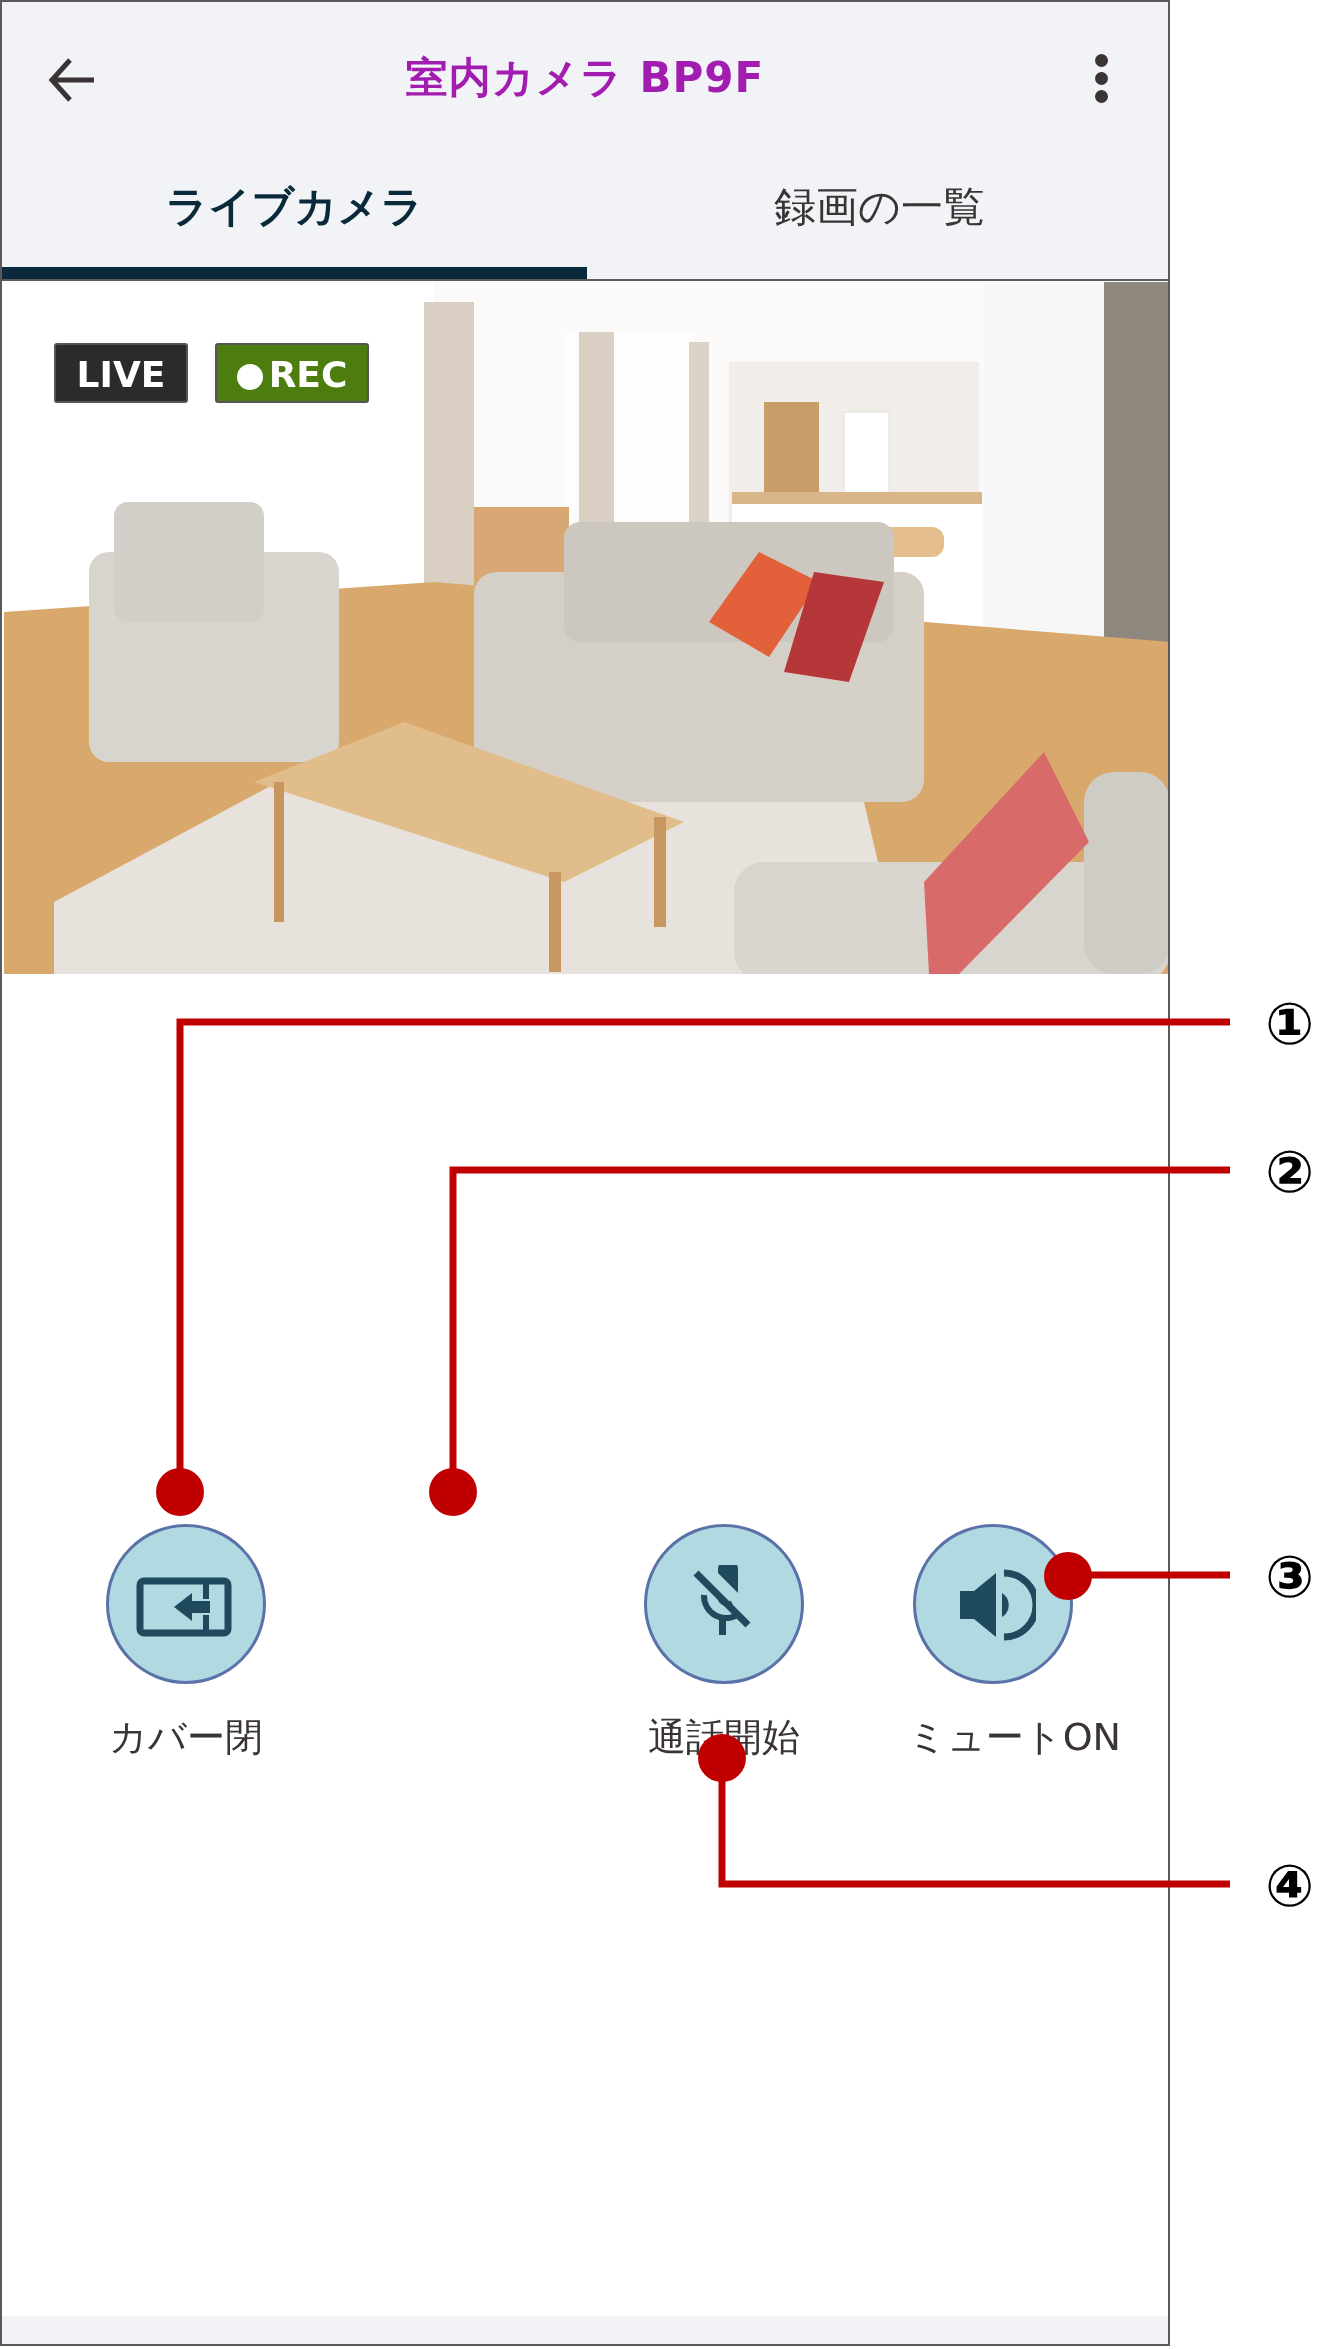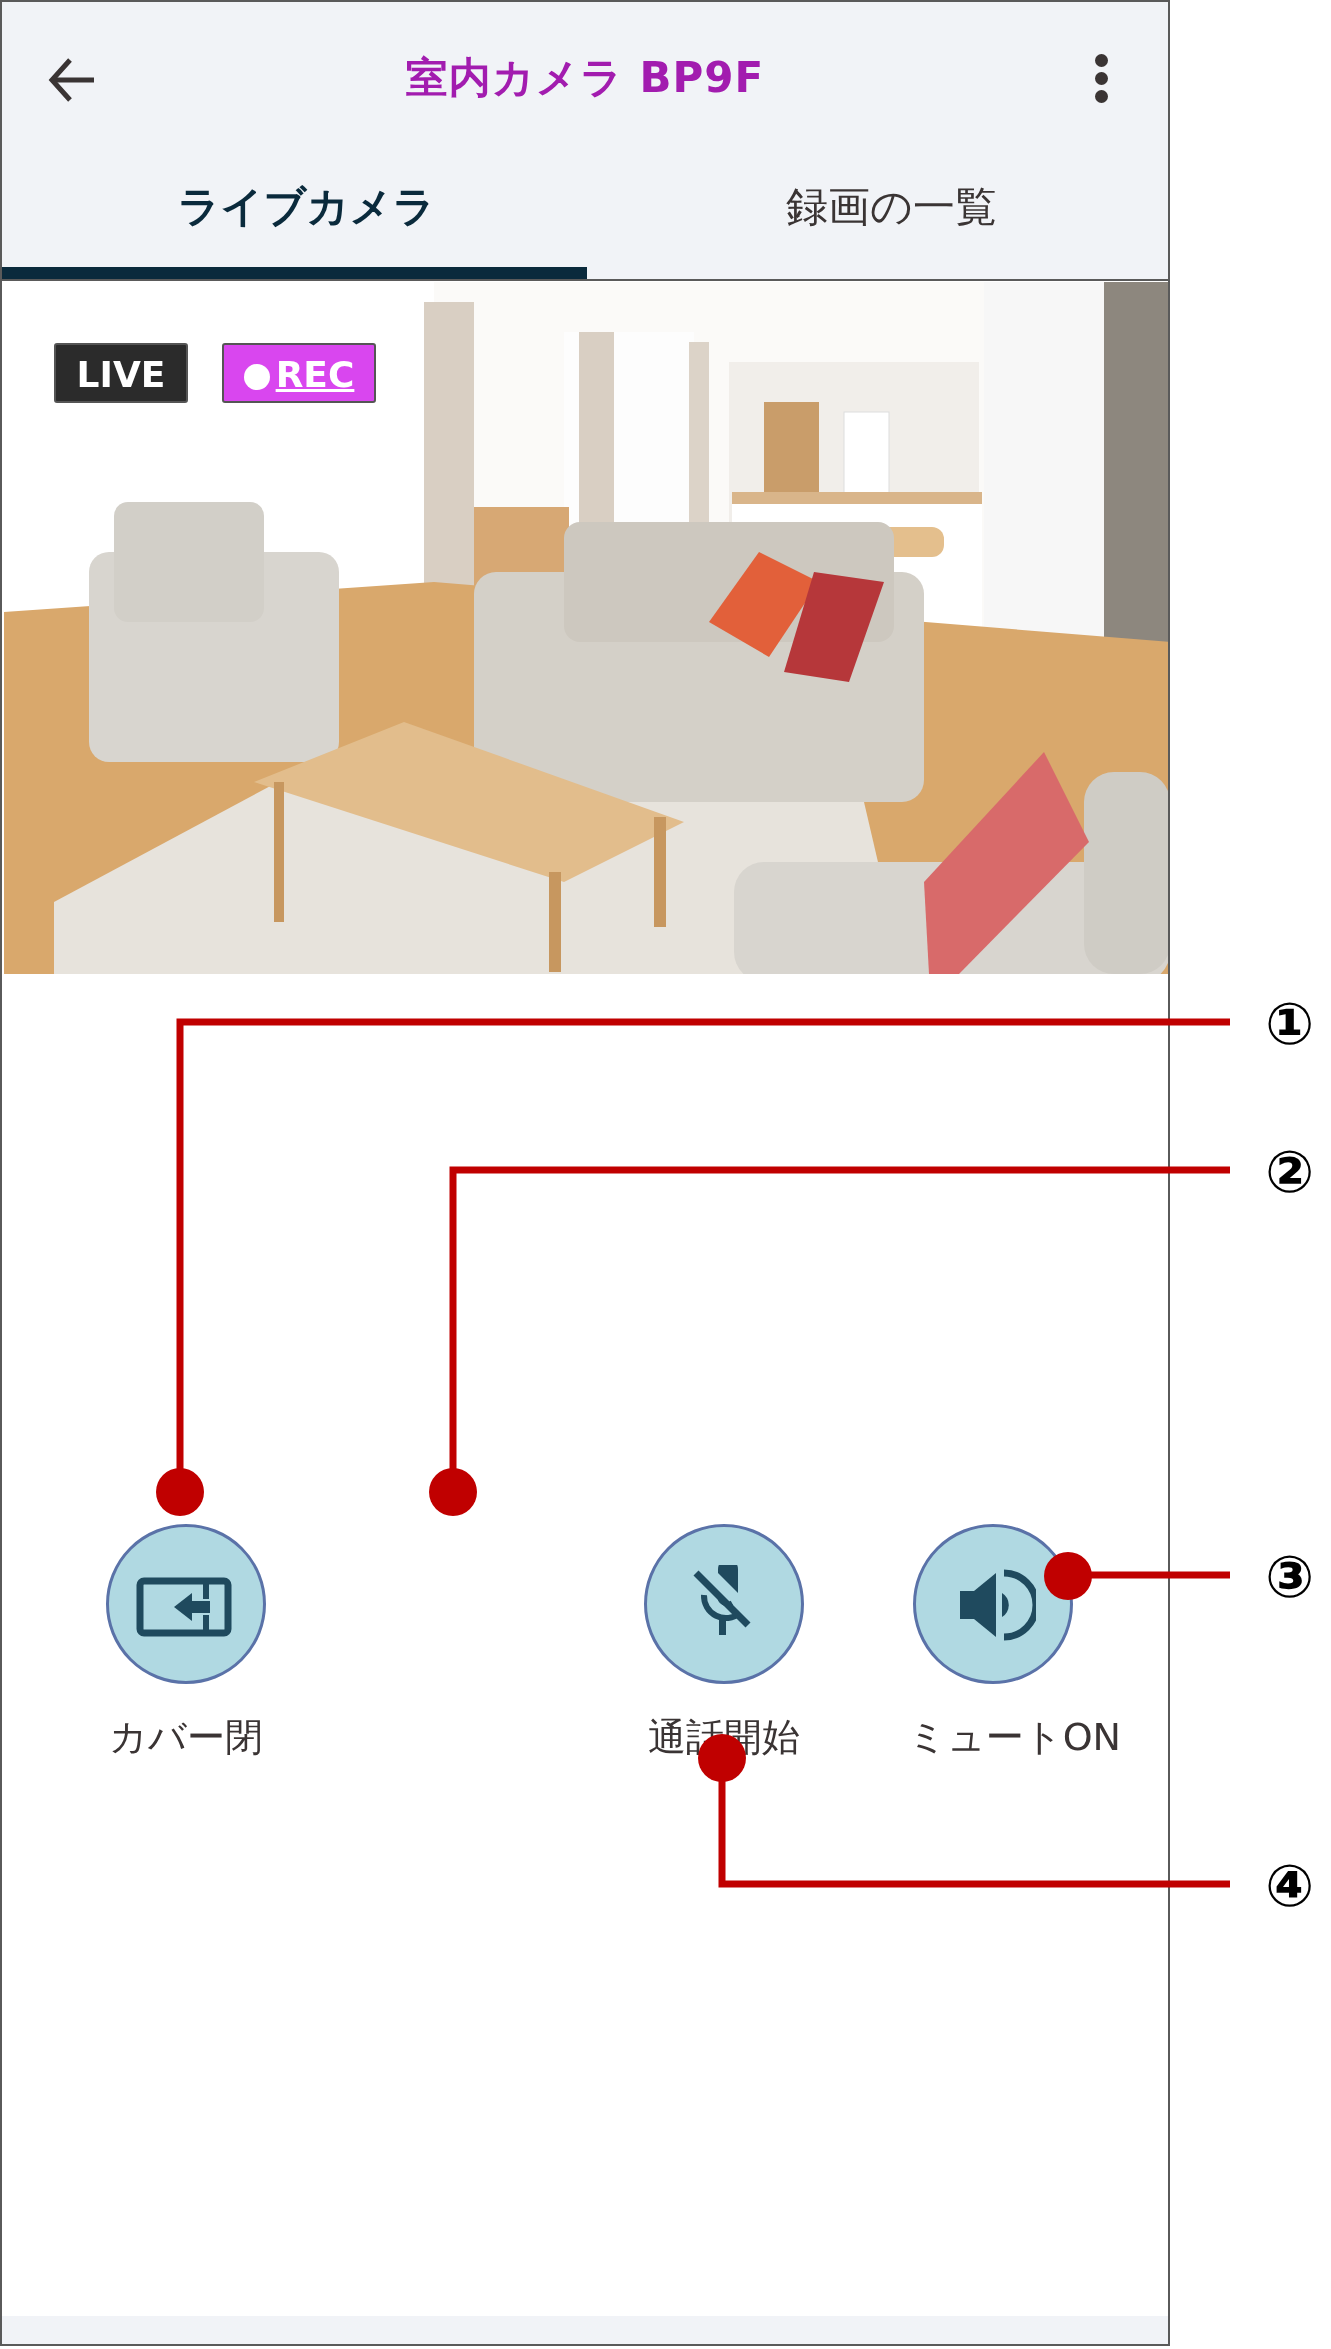--- a/index.html
+++ b/index.html
@@ -3,29 +3,29 @@
 <meta charset="utf-8">
 <style>
   html,body{margin:0;padding:0;background:#ffffff;}
   body{width:1331px;height:2349px;position:relative;overflow:hidden;font-family:"DejaVu Sans","Liberation Sans",sans-serif;}
   .phone{position:absolute;left:0;top:0;width:1170px;height:2346px;border:2px solid #5a5a5a;border-top-width:2px;background:#ffffff;box-sizing:border-box;overflow:hidden;}
   .header{position:absolute;left:0;top:0;width:100%;height:278px;background:#f1f3f7;}
   .back{position:absolute;left:44px;top:52px;width:52px;height:52px;cursor:pointer;}
   .title{position:absolute;left:0;right:0;top:48px;text-align:center;font-size:42px;font-weight:bold;color:#a21caf;letter-spacing:1px;}
   .kebab{position:absolute;left:1082px;top:50px;width:36px;height:60px;cursor:pointer;}
   .kebab span{position:absolute;left:11px;width:13px;height:13px;border-radius:50%;background:#3a3434;}
-  .tab{position:absolute;top:170px;width:585px;height:95px;text-align:center;font-size:42px;line-height:70px;cursor:pointer;padding-left:12px;}
+  .tab{position:absolute;top:170px;width:585px;height:95px;text-align:center;font-size:42px;line-height:70px;cursor:pointer;}
   .tab.active{left:0;color:#0a2a3c;font-weight:bold;}
   .tab.inactive{left:585px;color:#3a3434;}
   .tab-underline{position:absolute;left:0;top:265px;width:585px;height:13px;background:#0a2a3c;}
   .header-border{position:absolute;left:0;top:277px;width:100%;height:2px;background:#5a5a5a;}
   .photo{position:absolute;left:2px;top:280px;width:1166px;height:692px;overflow:hidden;background:#f4f1ec;}
   .badge{position:absolute;top:28px;height:60px;font-size:36px;font-weight:bold;color:#fff;line-height:60px;text-align:center;box-sizing:border-box;border:2px solid #555;border-radius:3px;margin-top:33px;}
   .badge.live{left:50px;width:134px;background:#2b2b2b;}
-  .badge.rec{left:218px;width:154px;background:#d946ef;text-decoration:underline;}
+  .badge.rec{left:211px;width:154px;background:#4d7c0f;}
   .badge.rec .dot{display:inline-block;width:26px;height:26px;border-radius:50%;background:#fff;vertical-align:-3px;margin-right:6px;}
   .ctrl{position:absolute;top:1522px;width:170px;text-align:center;}
   .ctrl .circle{width:160px;height:160px;margin:0 auto;border-radius:50%;background:#b0d9e2;border:3px solid #5a72a8;box-sizing:border-box;position:relative;cursor:pointer;}
   .ctrl .label{margin-top:28px;font-size:38px;color:#3a3434;white-space:nowrap;}
   .callout-num{position:absolute;font-size:58px;color:#000;font-weight:bold;line-height:1;}
   .bottom-bar{position:absolute;left:0;bottom:0;width:100%;height:28px;background:#f1f3f7;}
 </style>
 </head>
 <body>
 

